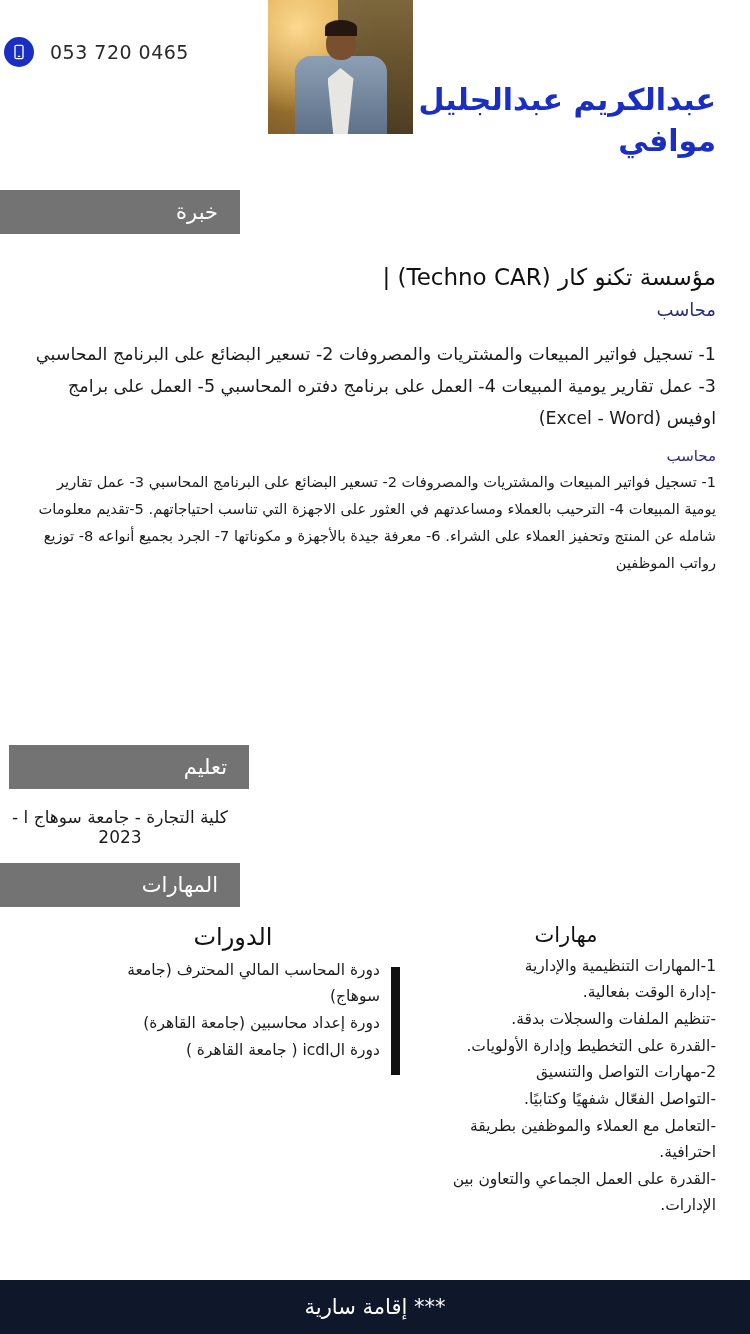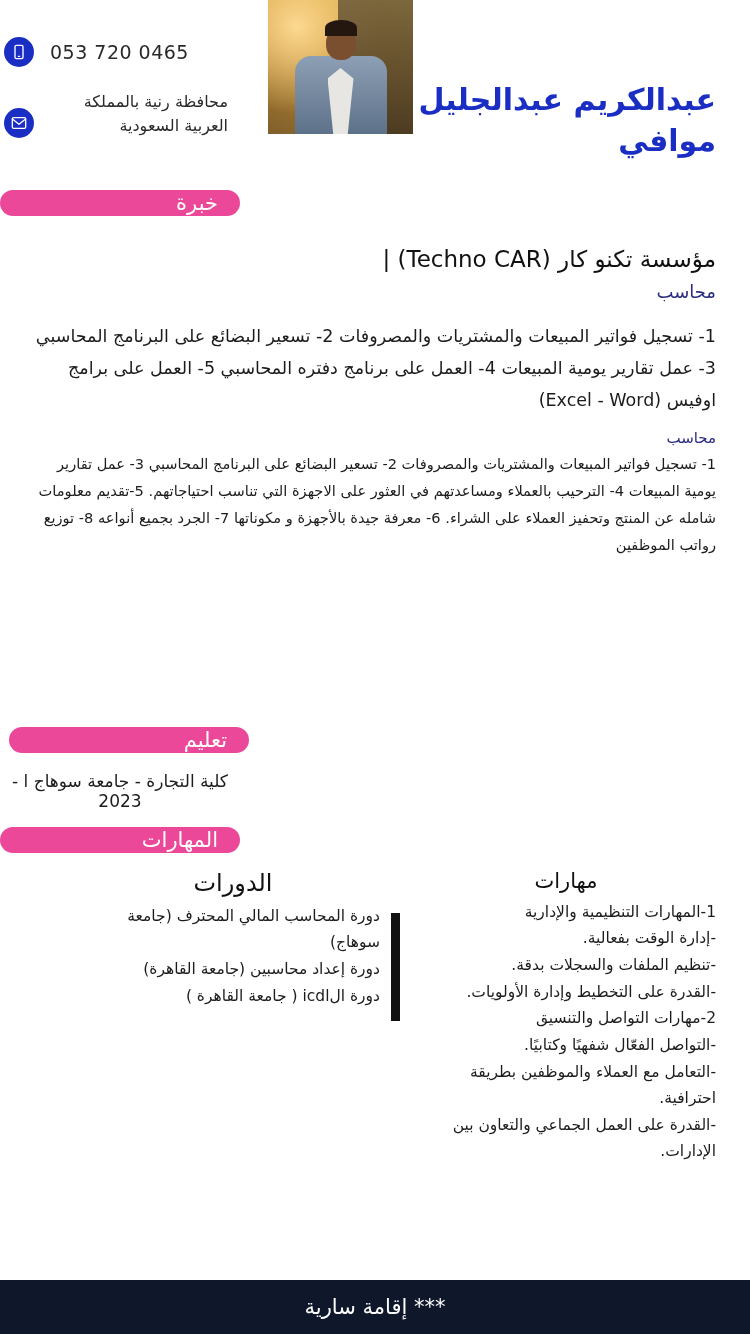--- a/index.html
+++ b/index.html
@@ -152,31 +152,30 @@
     font-size: 19px;
     letter-spacing: .5px;
     direction: ltr;
     text-align: right;
     padding-top: 4px;
     white-space: nowrap;
   }
 
   
   .section-bar {
-    background: #ec4899;
+    background: #737373;
     color: #ffffff;
-    height: 26px;
+    height: 44px;
     display: flex;
     align-items: center;
     justify-content: flex-start;
     padding-right: 22px;
     font-size: 21px;
     font-weight: 400;
     direction: rtl;
-    border-radius: 13px;
   }
   .bar-half {
     width: 240px;
     margin-right: auto;
     margin-left: 0;
   }
   .bar-wrap-right {
     display: flex;
     justify-content: flex-start;
   }
@@ -317,29 +316,20 @@
       <div class="contact-row">
         <span class="contact-icon">
           <svg width="16" height="16" viewBox="0 0 24 24" fill="none" stroke="#ffffff" stroke-width="2" stroke-linecap="round" stroke-linejoin="round">
             <rect x="6" y="2" width="12" height="20" rx="2"></rect>
             <line x1="11" y1="18.5" x2="13" y2="18.5"></line>
           </svg>
         </span>
         <span class="contact-text phone">053 720 0465</span>
       </div>
 
-      <div class="contact-row">
-        <span class="contact-icon">
-          <svg width="16" height="14" viewBox="0 0 24 20" fill="none" stroke="#ffffff" stroke-width="2" stroke-linecap="round" stroke-linejoin="round">
-            <rect x="2" y="2" width="20" height="16" rx="2"></rect>
-            <polyline points="2,4 12,12 22,4"></polyline>
-          </svg>
-        </span>
-        <span class="contact-text">محافظة رنية  بالمملكة العربية السعودية</span>
-      </div>
 
     </div>
   </div>
 
   <div class="bar-wrap-right">
     <div class="section-bar bar-half">خبرة</div>
   </div>
 
   <div class="exp-block">
     <div class="exp-title">مؤسسة تكنو كار (Techno CAR) |</div>

